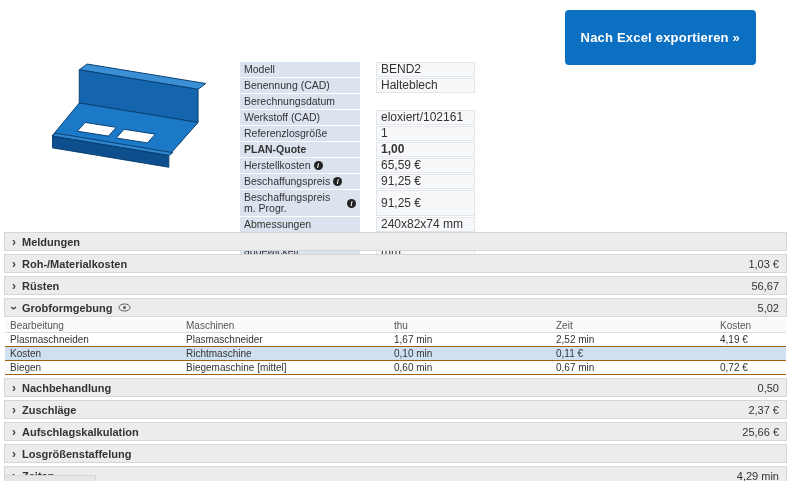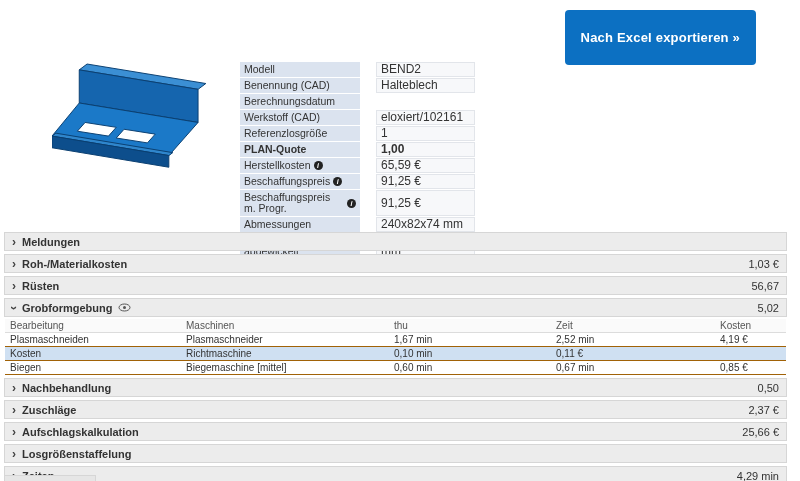--- a/index.html
+++ b/index.html
@@ -222,21 +222,21 @@
         <span class="g-cell">Kosten</span>
         <span class="g-cell">Richtmaschine</span>
         <span class="g-cell">0,10 min</span>
         <span class="g-cell right">0,11 €</span>
       </div>
       <div class="g-row">
         <span class="g-cell">Biegen</span>
         <span class="g-cell">Biegemaschine [mittel]</span>
         <span class="g-cell">0,60 min</span>
         <span class="g-cell">0,67 min</span>
-        <span class="g-cell right">0,85 €</span>
+        <span class="g-cell right">0,72 €</span>
       </div>
     </div>
 
     <div class="section-header">
       <span class="chev">›</span>
       <span class="slabel">Nachbehandlung</span>
       <span class="sval">0,50</span>
     </div>
 
     <div class="section-header">

